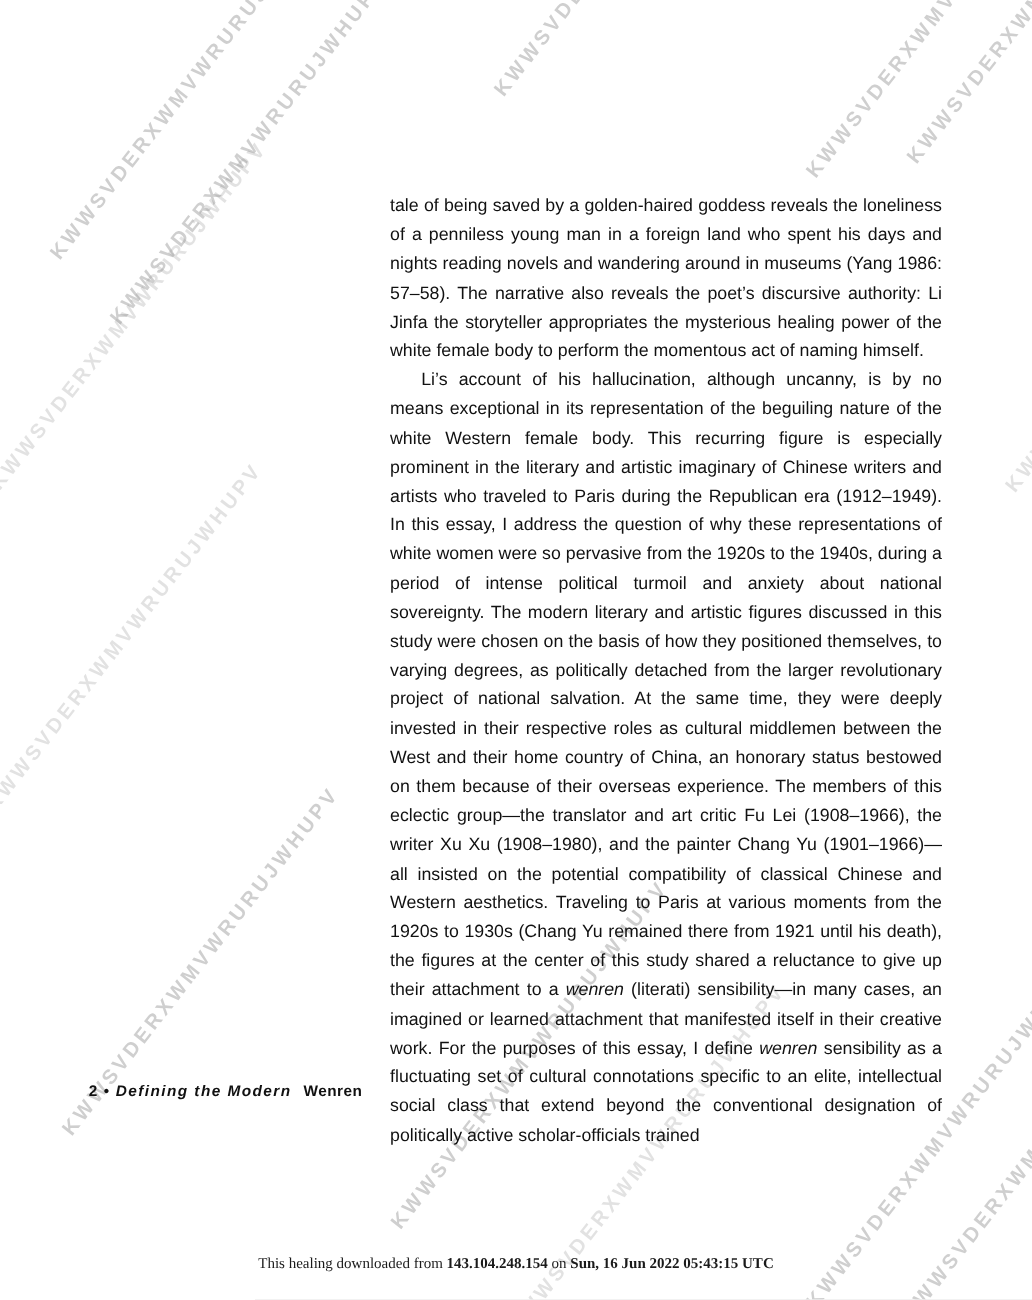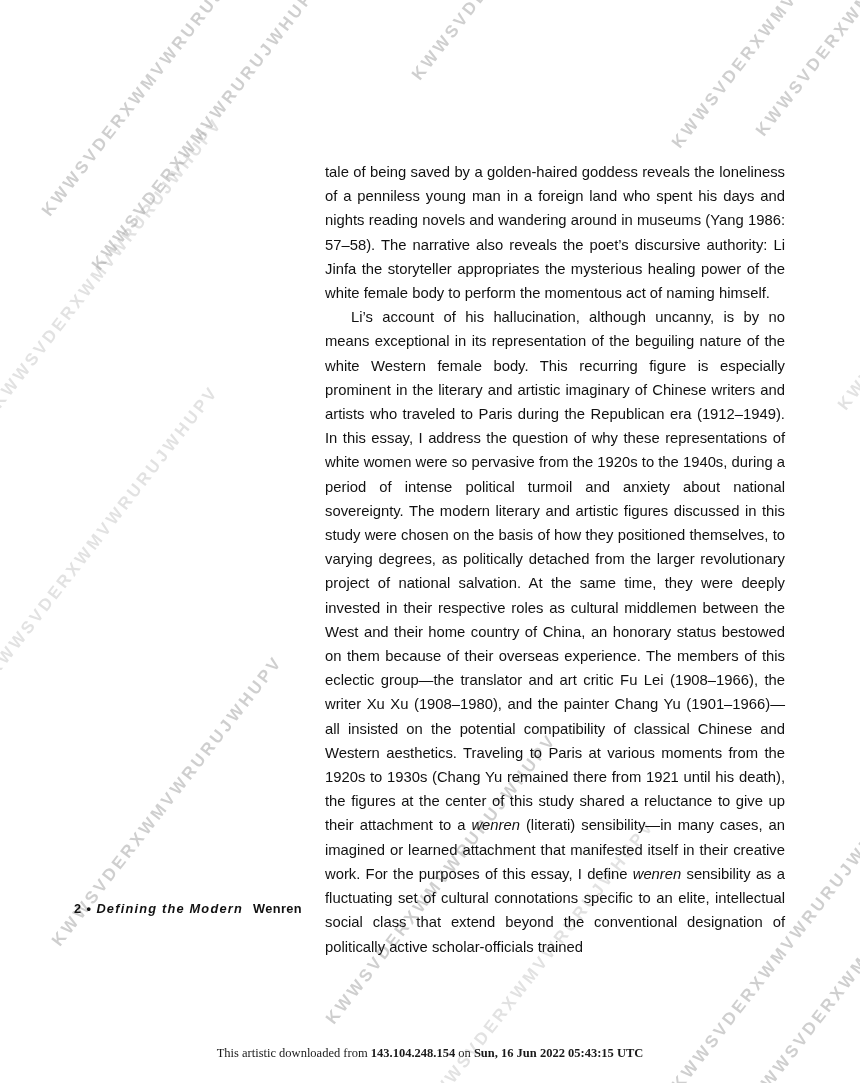--- a/index.html
+++ b/index.html
@@ -96,17 +96,17 @@
       <p><span>tale of being saved by a golden-haired goddess reveals the loneliness of a penniless young man in a foreign land who spent his days and nights reading novels and wandering around in museums (Yang 1986: 57–58). The narrative also reveals the poet’s discursive authority: Li Jinfa the storyteller appropriates the mysterious healing power of the white female body to perform the momentous act of naming himself.</span></p>
       <p class="indent"><span>Li’s account of his hallucination, although uncanny, is by no means exceptional in its representation of the beguiling nature of the white Western female body. This recurring figure is especially prominent in the literary and artistic imaginary of Chinese writers and artists who traveled to Paris during the Republican era (1912–1949). In this essay, I address the question of why these representations of white women were so pervasive from the 1920s to the 1940s, during a period of intense political turmoil and anxiety about national sovereignty. The modern literary and artistic figures discussed in this study were chosen on the basis of how they positioned themselves, to varying degrees, as politically detached from the larger revolutionary project of national salvation. At the same time, they were deeply invested in their respective roles as cultural middlemen between the West and their home country of China, an honorary status bestowed on them because of their overseas experience. The members of this eclectic group—the translator and art critic Fu Lei (1908–1966), the writer Xu Xu (1908–1980), and the painter Chang Yu (1901–1966)—all insisted on the potential compatibility of classical Chinese and Western aesthetics. Traveling to Paris at various moments from the 1920s to 1930s (Chang Yu remained there from 1921 until his death), the figures at the center of this study shared a reluctance to give up their attachment to a </span><em>wenren</em><span> (literati) sensibility—in many cases, an imagined or learned attachment that manifested itself in their creative work. For the purposes of this essay, I define </span><em>wenren</em><span> sensibility as a fluctuating set of cultural connotations specific to an elite, intellectual social class that extend beyond the conventional designation of politically active scholar-officials trained</span></p>
     </div>
 
   <div class="running-footer">
     <span>2</span><span class="sep">•</span><span class="it">Defining the Modern</span><span>Wenren</span>
   </div>
 
   <div class="jstor-footer">
     <div>
-      <span>This artistic downloaded from </span><span class="smudge">143.104.248.154</span><span> on </span><span class="smudge">Sun, 16 Jun 2022 05:43:15 UTC</span>
+      <span>This healing downloaded from </span><span class="smudge">143.104.248.154</span><span> on </span><span class="smudge">Sun, 16 Jun 2022 05:43:15 UTC</span>
     </div>
   </div>
 
 </div>
 
 </body></html>

